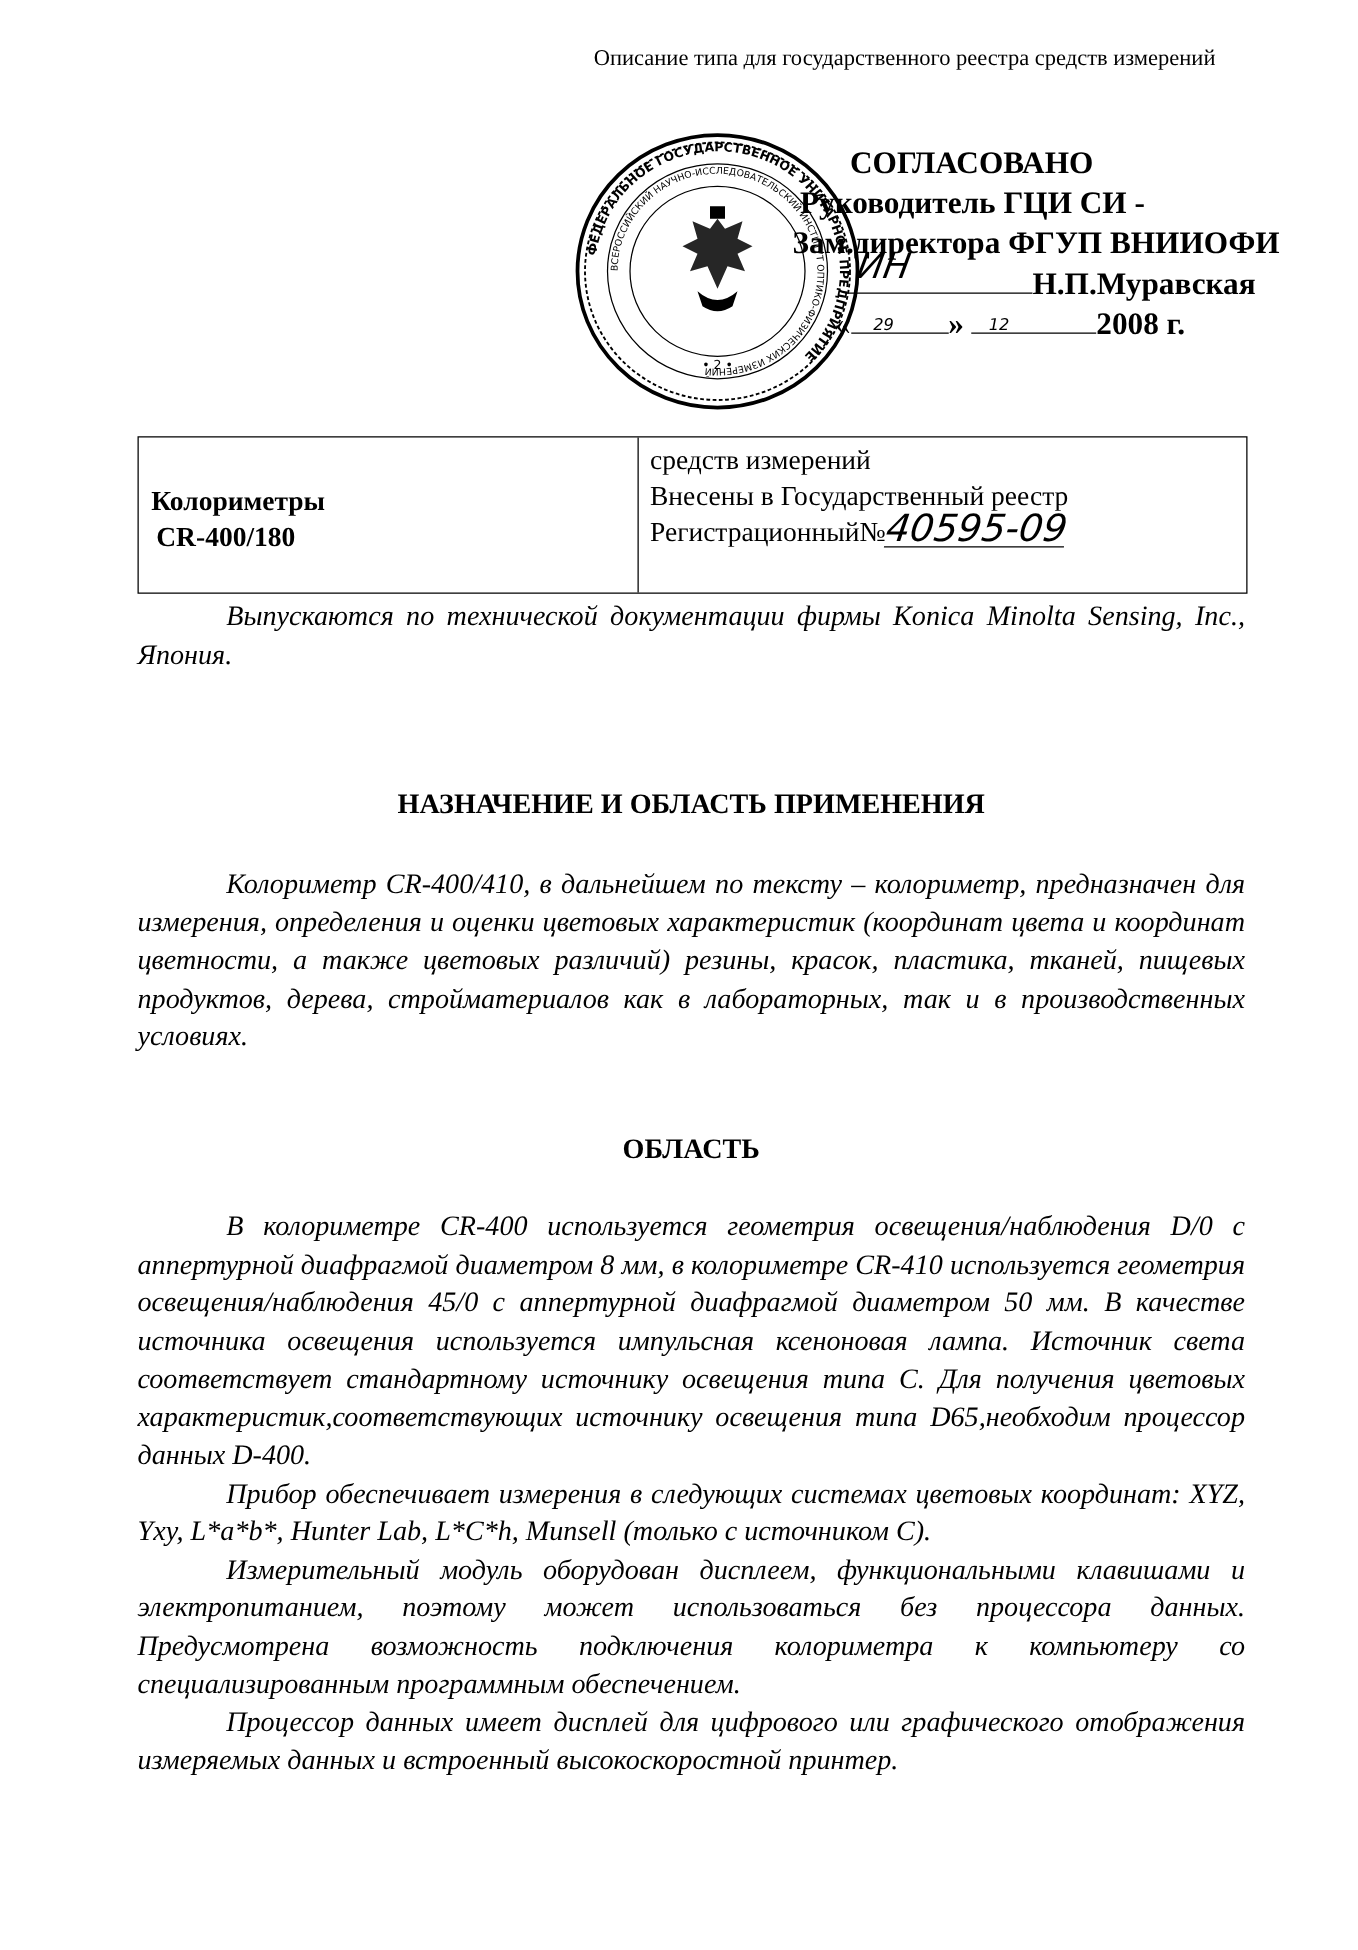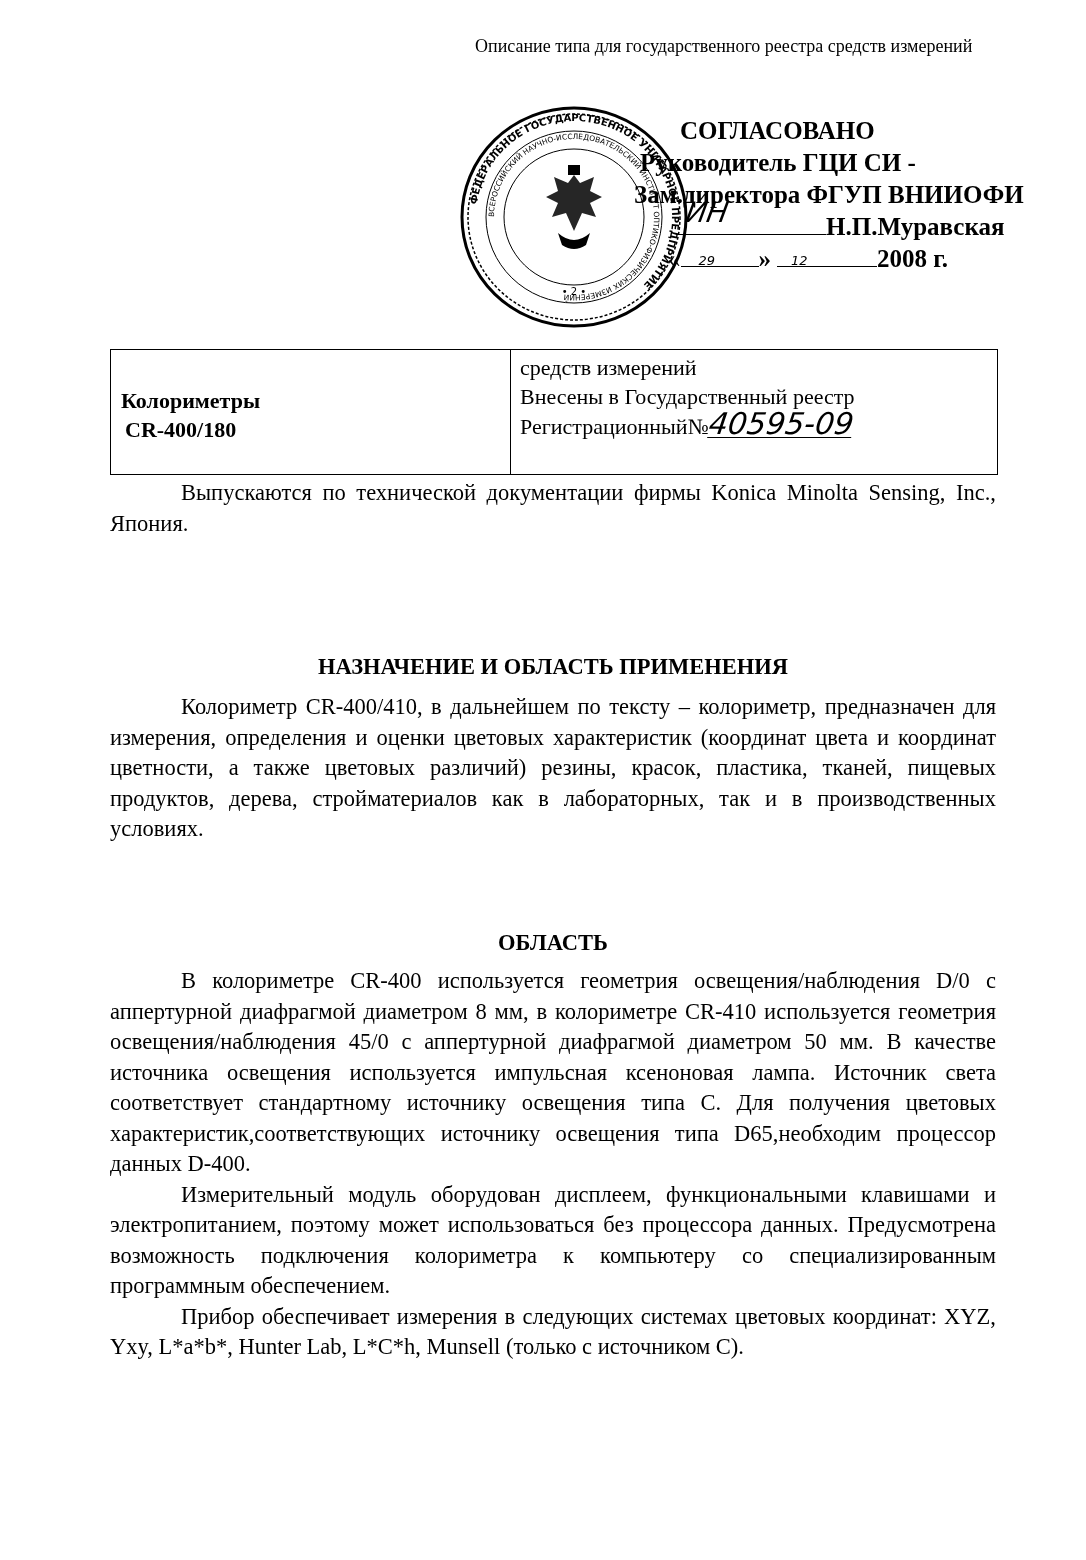--- a/index.html
+++ b/index.html
@@ -16,23 +16,23 @@
   .sig { position: absolute; left: 10px; top: -14px; font-family: "DejaVu Sans", sans-serif; font-style: italic; font-weight: normal; font-size: 28px; transform: skewX(-10deg); }
   .dateblank { display: inline-block; border-bottom: 1.5px solid #000; height: 22px; position: relative; vertical-align: baseline; font-weight: normal; padding-left: 20px; }
   .hand { font-family: "DejaVu Sans", sans-serif; font-style: italic; font-weight: normal; font-size: 13px; position: absolute; top: 2px; }
   .stamp { position: absolute; left: 458px; top: 105px; width: 232px; height: 225px; }
   .reg-table { position: absolute; top: 349px; left: 110px; width: 886px; height: 124px; border: 1.5px solid #000; display: flex; }
   .reg-left { width: 399px; border-right: 1.5px solid #000; position: relative; }
   .reg-left .name { position: absolute; left: 10px; top: 36px; font-weight: bold; font-size: 22px; line-height: 29px; }
   .reg-right { flex: 1; position: relative; font-size: 22px; line-height: 29px; }
   .reg-right .txt { position: absolute; left: 9px; top: 3px; }
   .regnum { font-family: "DejaVu Sans", sans-serif; font-style: italic; font-size: 30px; border-bottom: 1.5px solid #000; display: inline-block; line-height: 26px; transform: skewX(-8deg); }
-  .body-text { position: absolute; left: 110px; width: 886px; font-size: 22.5px; line-height: 30.5px; text-align: justify; }
+  .body-text { position: absolute; left: 110px; width: 886px; font-size: 22.5px; line-height: 30.5px; text-align: justify; font-style: italic; }
   .indent { text-indent: 71px; margin: 0; }
-  .heading { position: absolute; left: 110px; width: 886px; text-align: center; font-weight: bold; font-size: 22.5px; margin-top: 24px; }
+  .heading { position: absolute; left: 110px; width: 886px; text-align: center; font-weight: bold; font-size: 22.5px; }
 </style>
 </head>
 <body>
 
 <div class="header-note">Описание типа для государственного реестра средств измерений</div>
 
 <svg class="stamp" viewBox="0 0 232 225">
   <defs>
     <path id="outerArc" d="M116,112 m-98,0 a98,96 0 1,1 196,0 a98,96 0 1,1 -196,0"></path>
     <path id="innerArc" d="M116,112 m-80,0 a80,78 0 1,1 160,0 a80,78 0 1,1 -160,0"></path>
@@ -92,15 +92,16 @@
 <div class="heading" style="top:630px">НАЗНАЧЕНИЕ И ОБЛАСТЬ ПРИМЕНЕНИЯ</div>
 
 <div class="body-text" style="top:692px">
   <p class="indent">Колориметр CR-400/410, в дальнейшем по тексту – колориметр, предназначен для  измерения, определения и оценки цветовых характеристик (координат цвета и координат цветности, а также цветовых различий) резины, красок, пластика, тканей, пищевых продуктов, дерева, стройматериалов как в лабораторных, так и в производственных условиях.</p>
 </div>
 
 <div class="heading" style="top:906px">ОБЛАСТЬ</div>
 
 <div class="body-text" style="top:966px">
   <p class="indent">В колориметре CR-400 используется геометрия освещения/наблюдения D/0 с аппертурной диафрагмой диаметром 8 мм, в колориметре CR-410 используется геометрия освещения/наблюдения 45/0 с аппертурной диафрагмой диаметром 50 мм. В качестве источника освещения используется импульсная ксеноновая лампа. Источник света соответствует стандартному источнику освещения типа С. Для получения цветовых характеристик,соответствующих источнику освещения типа D65,необходим процессор данных D-400.</p>
+  <p class="indent">Прибор обеспечивает измерения в следующих системах цветовых координат: XYZ, Yxy, L*a*b*, Hunter Lab, L*C*h, Munsell (только с источником С).</p>
   <p class="indent">Измерительный модуль оборудован дисплеем, функциональными клавишами и электропитанием, поэтому может использоваться без процессора данных. Предусмотрена возможность подключения колориметра к компьютеру со специализированным программным обеспечением.</p>
-  <p class="indent">Прибор обеспечивает измерения в следующих системах цветовых координат: XYZ, Yxy, L*a*b*, Hunter Lab, L*C*h, Munsell (только с источником С).</p>
+  <p class="indent">Процессор данных имеет дисплей для цифрового или графического отображения измеряемых данных и встроенный высокоскоростной принтер.</p>
 </div>
 
 </body></html>

